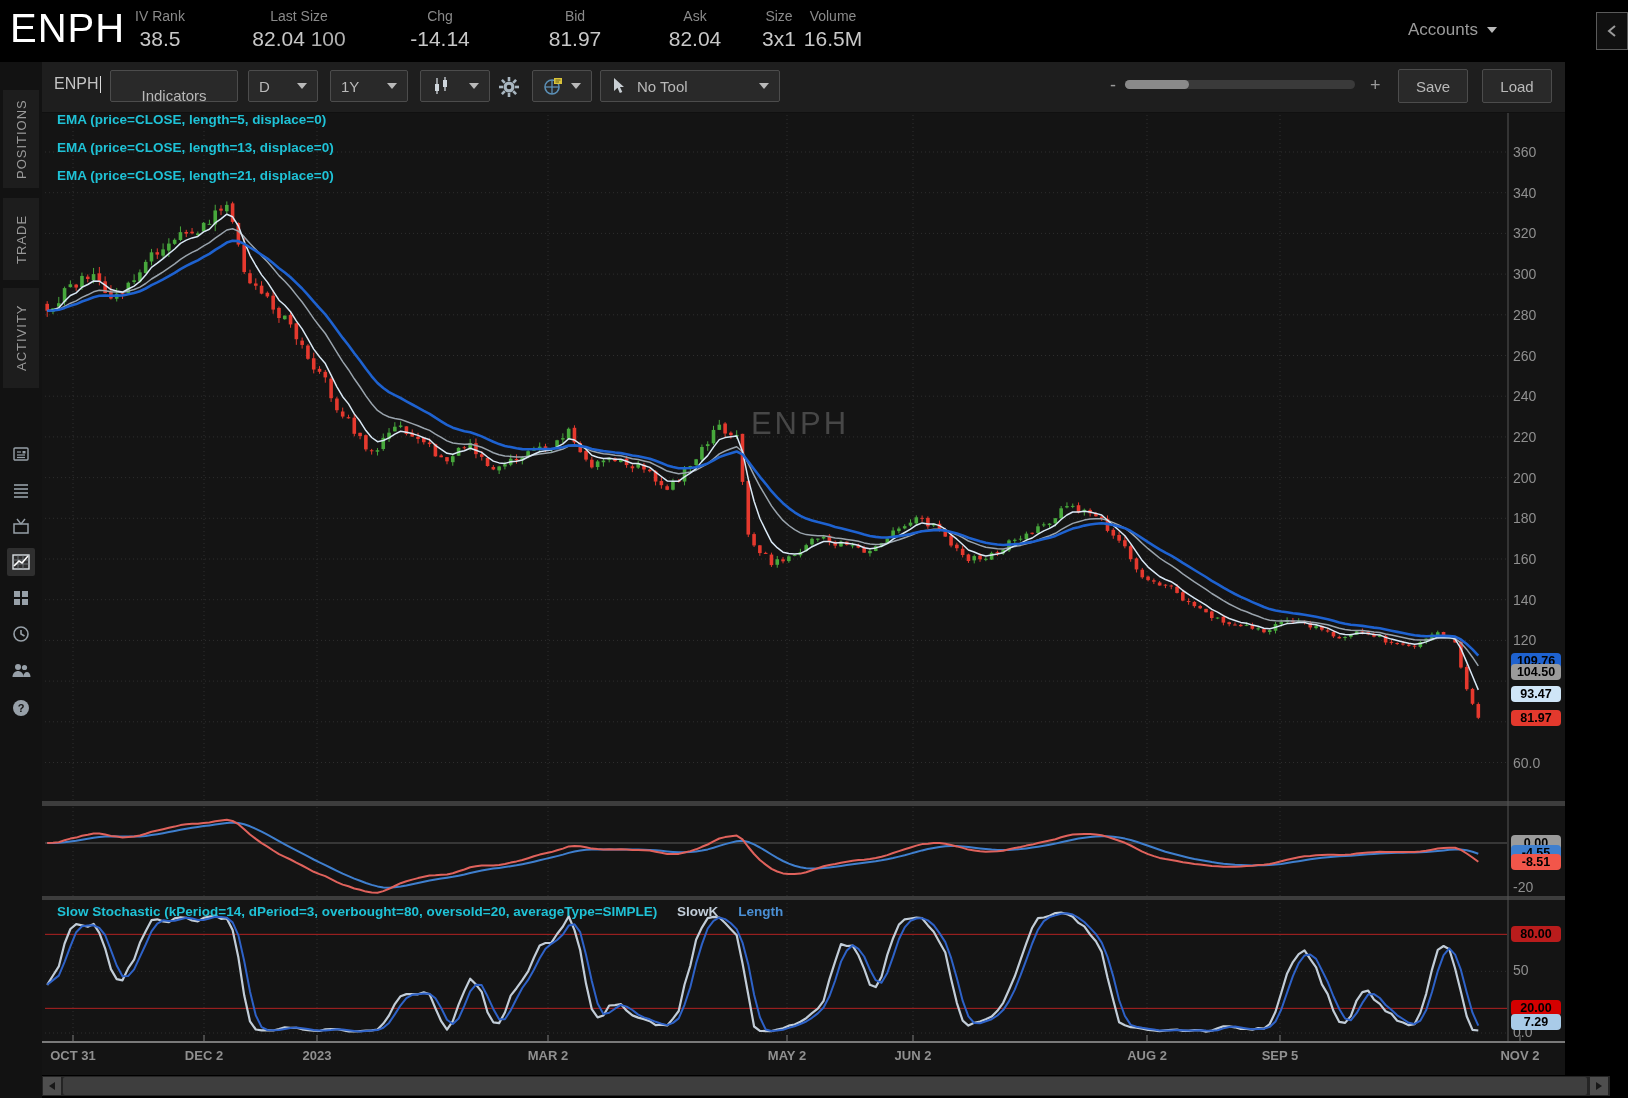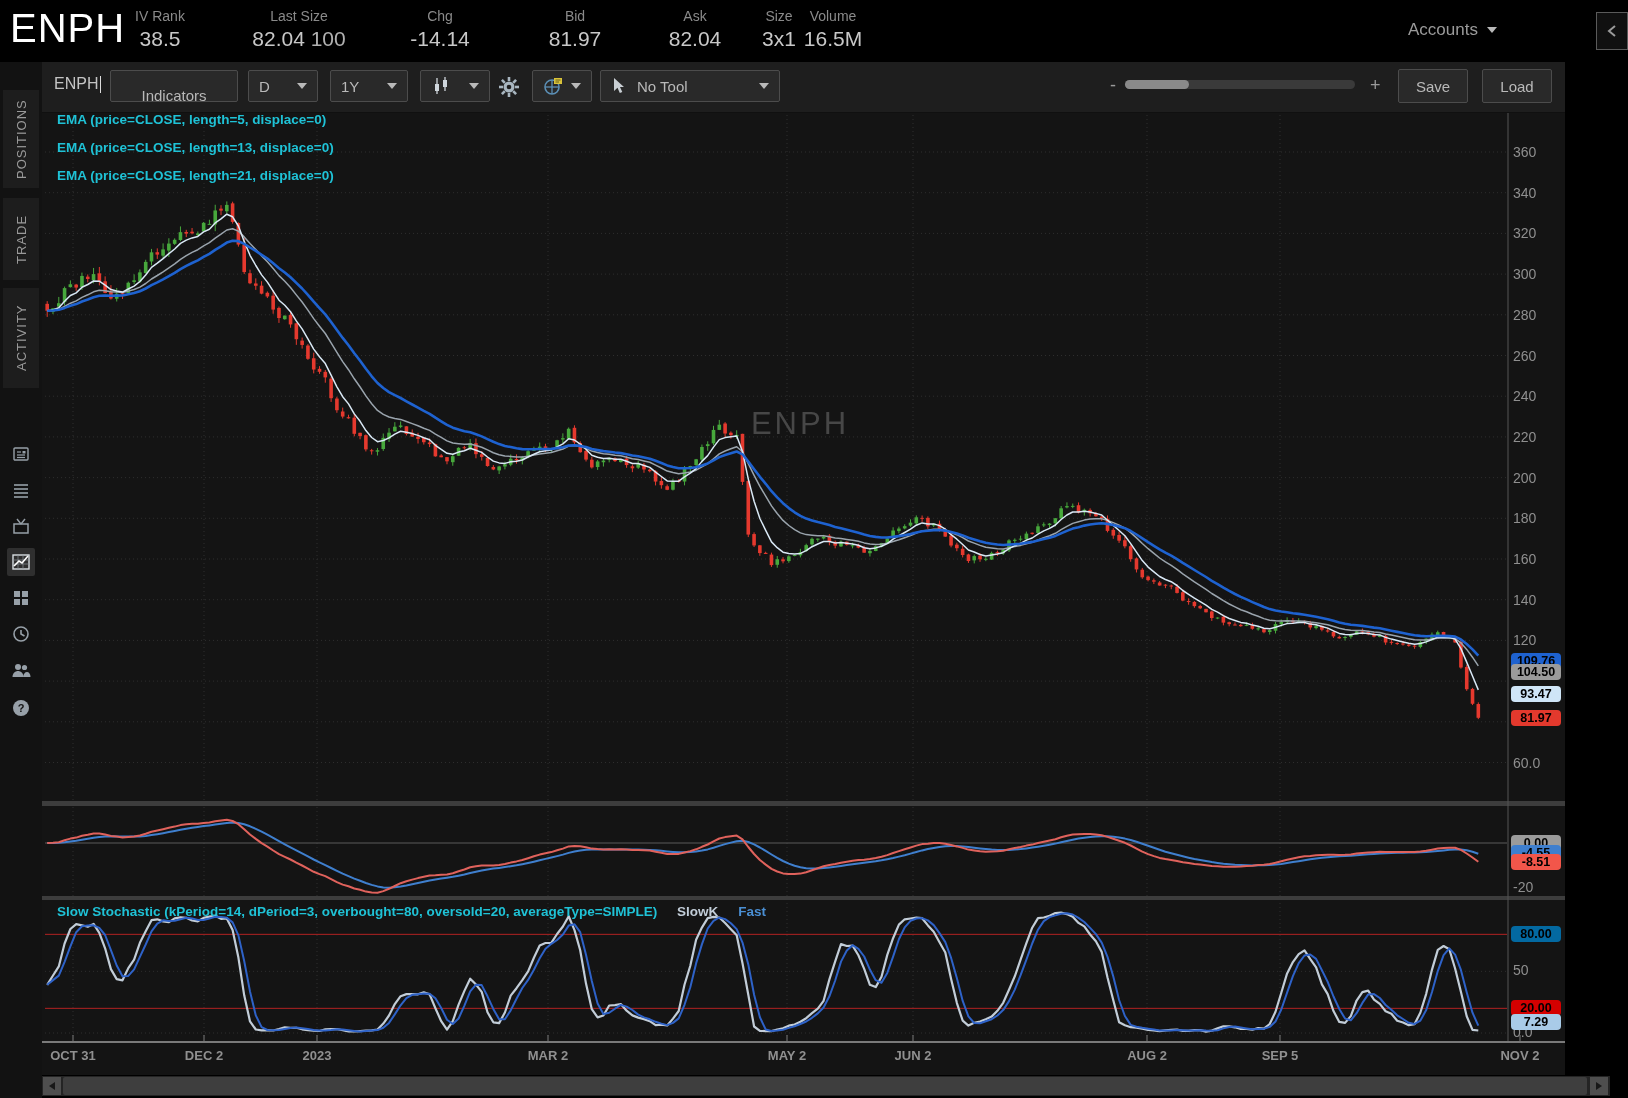--- a/index.html
+++ b/index.html
@@ -668,31 +668,31 @@
   <div class="watermark">ENPH</div>
 
   <div class="overlay" style="left:0;top:0;width:1628px;height:0;">
     <div class="ema-label" style="top:112px">EMA (price=CLOSE, length=5, displace=0)</div>
     <div class="ema-label" style="top:140px">EMA (price=CLOSE, length=13, displace=0)</div>
     <div class="ema-label" style="top:168px">EMA (price=CLOSE, length=21, displace=0)</div>
   </div>
   <div class="pane-label" style="top:904px">
     <span class="cy">Slow Stochastic (kPeriod=14, dPeriod=3, overbought=80, oversold=20, averageType=SIMPLE)</span>
     <span class="sp" style="color:#c2cdd8">SlowK</span>
-    <span class="sp" style="color:#4a8fd4">Fast</span>
+    <span class="sp" style="color:#4a8fd4">Length</span>
   </div>
   <div id="bubble-layer" class="overlay" style="left:0;top:0;width:1628px;height:986px;">
       <div class="axis-bubble" style="top: 653.238px; background: rgb(30, 98, 208);">109.76</div>
       <div class="axis-bubble" style="top: 663.942px; background: rgb(155, 155, 155);">104.50</div>
       <div class="axis-bubble" style="top: 686.389px; background: rgb(207, 229, 247);">93.47</div>
       <div class="axis-bubble" style="top: 709.791px; background: rgb(227, 57, 45);">81.97</div>
       <div class="axis-bubble" style="top: 835px; background: rgb(155, 155, 155);">0.00</div>
       <div class="axis-bubble" style="top: 845.01px; background: rgb(63, 127, 206);">-4.55</div>
       <div class="axis-bubble" style="top: 853.722px; background: rgb(242, 86, 74);">-8.51</div>
-      <div class="axis-bubble" style="top: 926.336px; background: #0369a1;">80.00</div>
+      <div class="axis-bubble" style="top: 926.336px; background: #b91c1c;">80.00</div>
       <div class="axis-bubble" style="top: 1000.33px; background: rgb(212, 0, 0);">20.00</div>
       <div class="axis-bubble" style="top: 1013.88px; background: rgb(169, 203, 232);">7.29</div>
     </div>
 
   <div class="header">
     <div class="sym-title">ENPH</div>
     <div id="header-stats">
         <div class="stat" style="left: 100px; width: 120px;">
           <div class="lbl">IV Rank</div>
           <div class="val v-plain">38.5</div>

